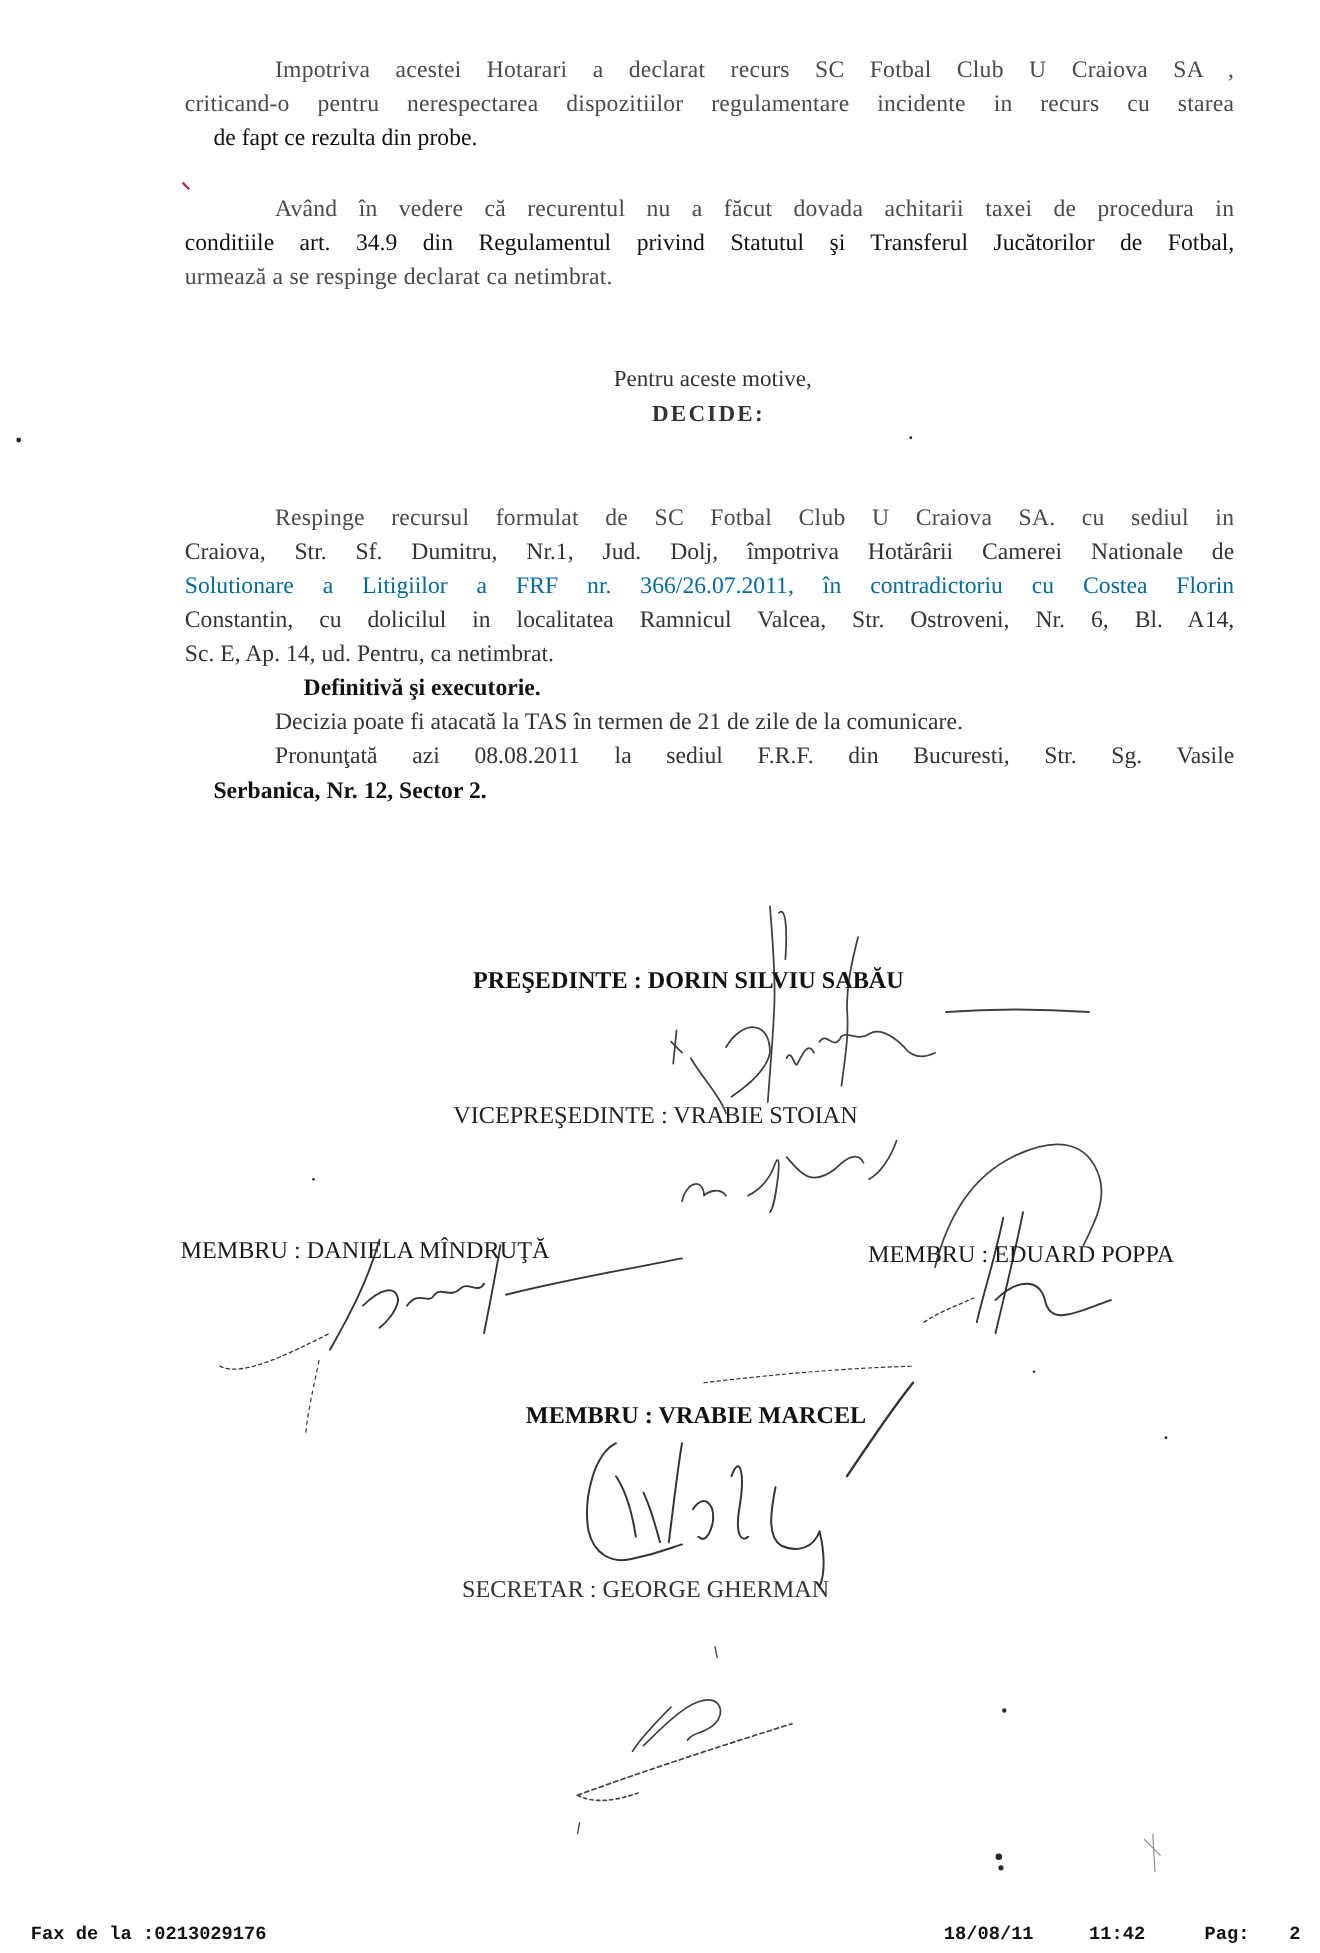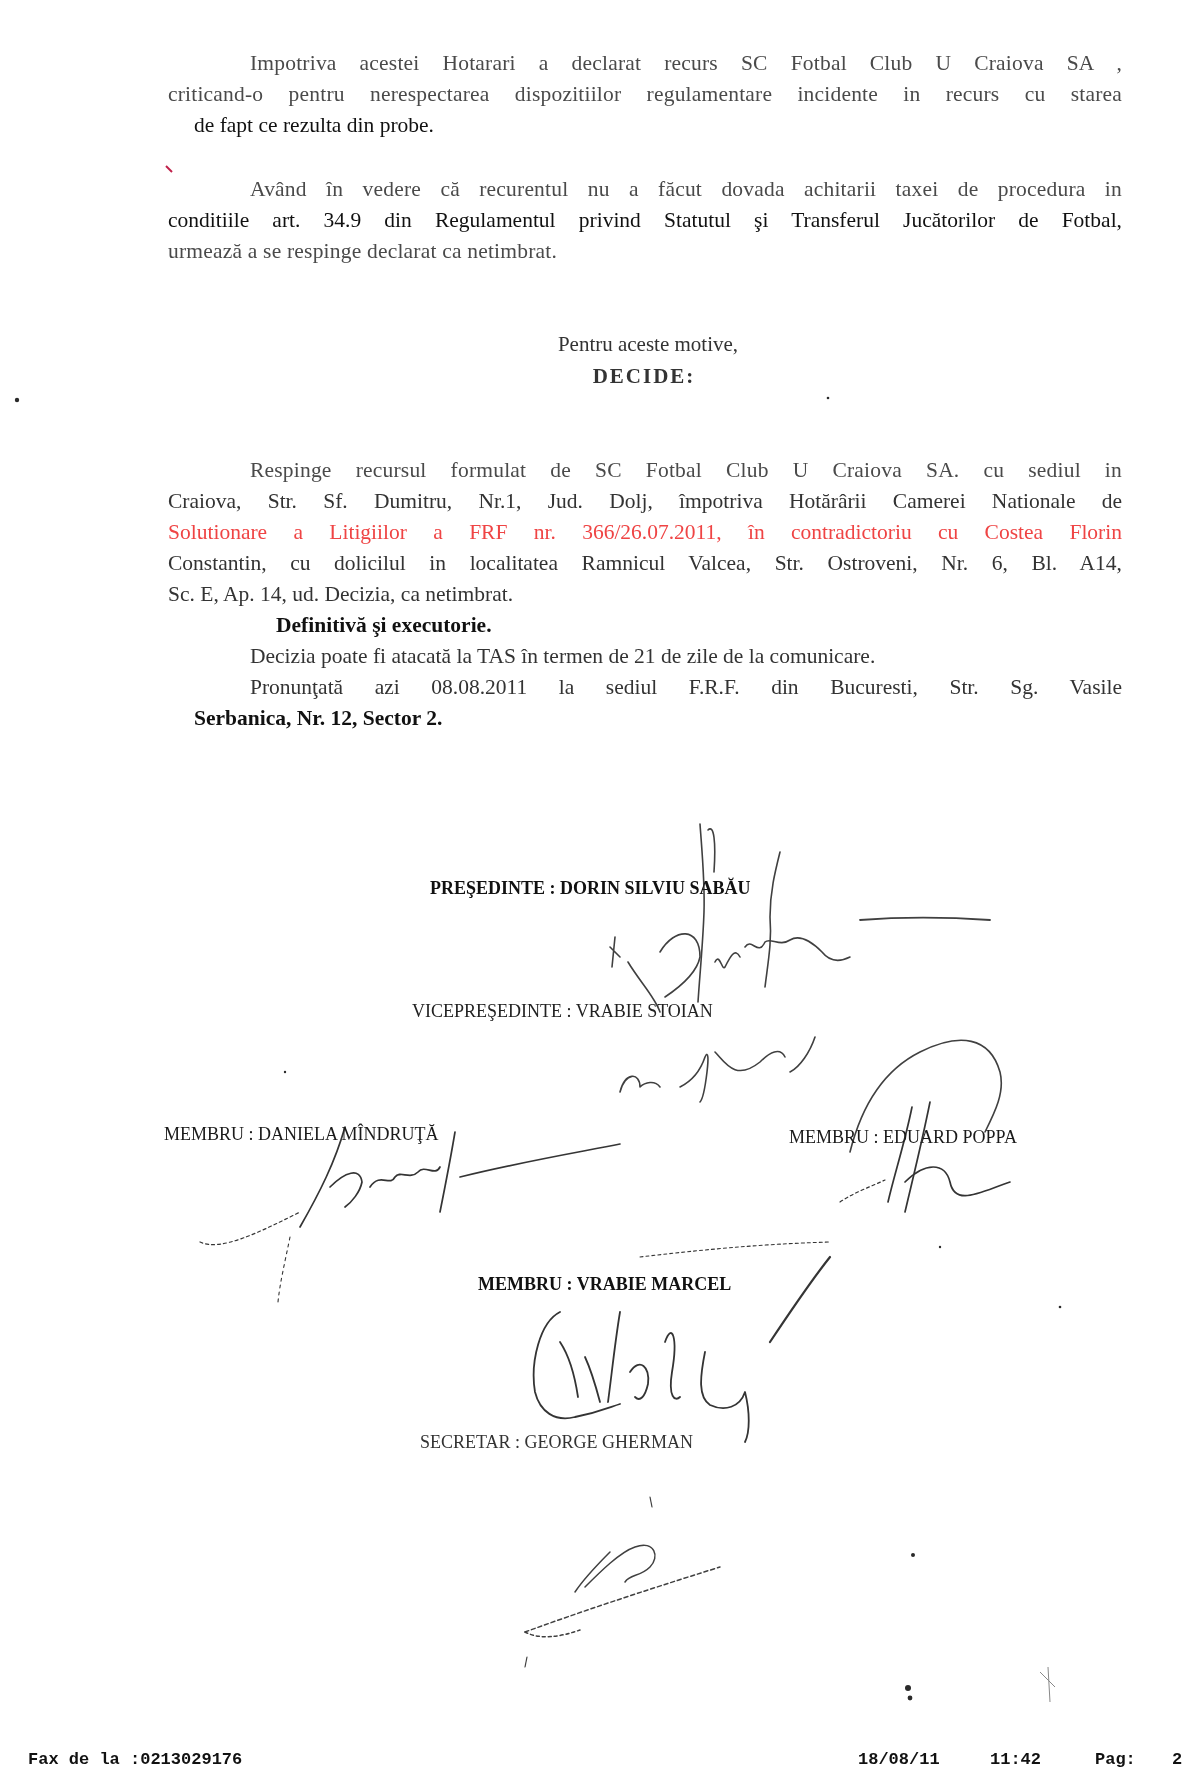--- a/index.html
+++ b/index.html
@@ -11,21 +11,21 @@
     .page { position: absolute; left: 0; top: 12px; width: 1200px; height: 1765px; }
     .para { position: absolute; left: 168px; width: 954px; font-size: 21.5px; line-height: 31px; }
     .line { display: block; white-space: nowrap; text-align: justify; text-align-last: justify; }
     .line.last { text-align-last: left; }
     .indent { text-indent: 82px; }
     .faint { color: #4a4a4a; letter-spacing: 0.2px; }
     .bold { font-weight: bold; color: #111; margin-left: 26px; }
     .center-block { position: absolute; left: 0; width: 1200px; text-align: center; }
     .motive { top: 320px; font-size: 21px; color: #333; padding-left: 48px; }
     .decide { top: 352px; font-size: 21px; font-weight: bold; letter-spacing: 2px; color: #333; padding-left: 44px; }
-    .sig-title { position: absolute; font-size: 18px; white-space: nowrap; }
+    .sig-title { position: absolute; font-size: 22px; white-space: nowrap; }
     .sig-title.bold { font-weight: bold; }
     .sig-title.plain { color: #222; }
     .svg-layer { position: absolute; left: 0; top: 0; width: 1200px; height: 1775px; pointer-events: none; }
     .fax {
       position: absolute; top: 1738px; font-family: "Liberation Mono", "DejaVu Sans Mono", monospace;
       font-size: 17px; font-weight: bold; color: #111; white-space: nowrap;
     }
   </style>
 </head>
 <body>
@@ -43,23 +43,23 @@
     <span class="line" style="color:#111;">conditiile art. 34.9 din Regulamentul privind Statutul şi Transferul Jucătorilor de Fotbal,</span>
     <span class="line last faint">urmează a se respinge declarat ca netimbrat.</span>
   </div>
 
   <div class="center-block motive">Pentru aceste motive,</div>
   <div class="center-block decide">DECIDE:</div>
 
   <div class="para" style="top:443px;">
     <span class="line indent faint">Respinge recursul formulat de SC Fotbal Club U Craiova SA. cu sediul in</span>
     <span class="line" style="color:#333;">Craiova, Str. Sf. Dumitru, Nr.1, Jud. Dolj, împotriva Hotărârii Camerei Nationale de</span>
-    <span class="line" style="color:#ef4444;">Solutionare a Litigiilor a FRF nr. 366/26.07.2011, în contradictoriu cu Costea Florin</span>
+    <span class="line" style="color:#0369a1;">Solutionare a Litigiilor a FRF nr. 366/26.07.2011, în contradictoriu cu Costea Florin</span>
     <span class="line" style="color:#333;">Constantin, cu dolicilul in localitatea Ramnicul Valcea, Str. Ostroveni, Nr. 6, Bl. A14,</span>
-    <span class="line last" style="color:#333;">Sc. E, Ap. 14, ud. Decizia, ca netimbrat.</span>
+    <span class="line last" style="color:#333;">Sc. E, Ap. 14, ud. Pentru, ca netimbrat.</span>
     <span class="line last indent bold">Definitivă şi executorie.</span>
     <span class="line last indent" style="color:#333;">Decizia poate fi atacată la TAS în termen de 21 de zile de la comunicare.</span>
     <span class="line indent" style="color:#333;">Pronunţată azi 08.08.2011 la sediul F.R.F. din Bucuresti, Str. Sg. Vasile</span>
     <span class="line last bold">Serbanica, Nr. 12, Sector 2.</span>
   </div>
 
   <div class="sig-title bold" style="left:404px; top:866px;">PREŞEDINTE : DORIN SILVIU SABĂU</div>
   <div class="sig-title plain" style="left:412px; top:989px;">VICEPREŞEDINTE : VRABIE STOIAN</div>
   <div class="sig-title plain" style="left:164px; top:1112px; color:#1a1a1a;">MEMBRU : DANIELA MÎNDRUŢĂ</div>
   <div class="sig-title plain" style="left:754px; top:1115px; color:#1a1a1a;margin-left:35px;">MEMBRU : EDUARD POPPA</div>

